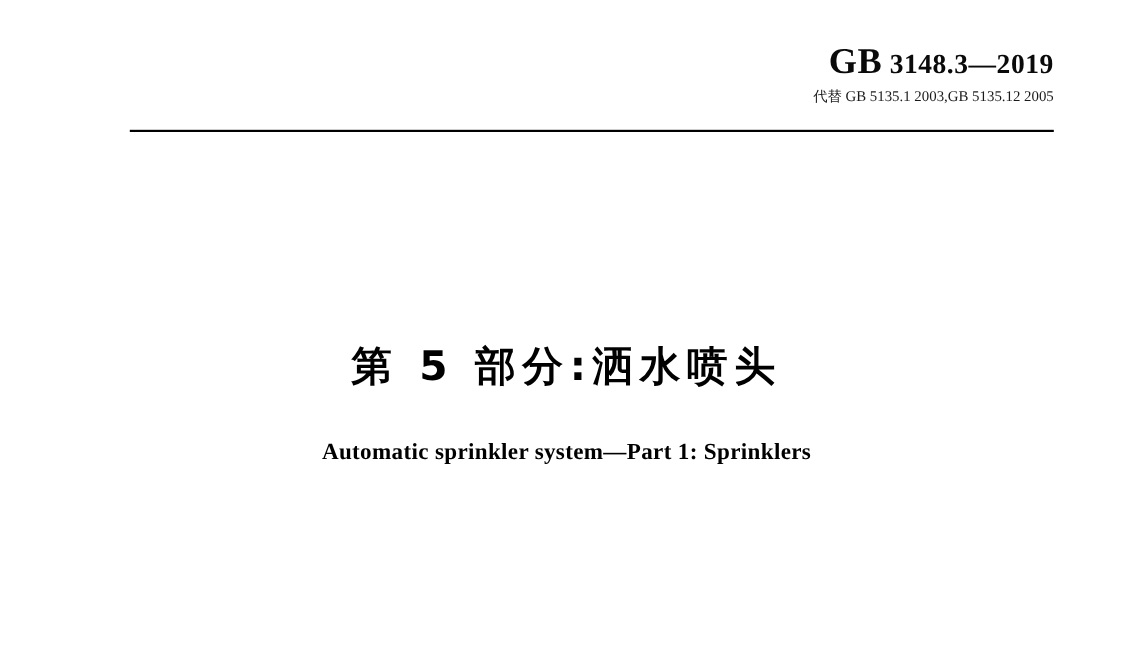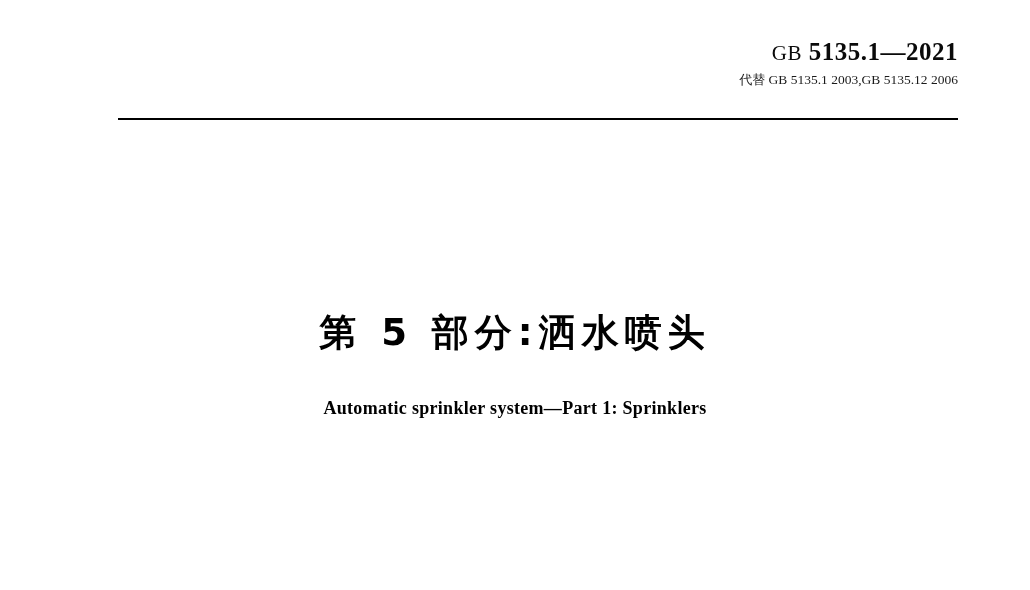--- a/index.html
+++ b/index.html
@@ -31,22 +31,22 @@
   .std-number {
     font-family: "Liberation Serif", serif;
     font-size: 25px;
     font-weight: bold;
     letter-spacing: 0.5px;
     line-height: 1.1;
     white-space: nowrap;
     color: #0a0a0a;
   }
   .std-number .gb {
-    font-size: 21px;
-    font-weight: normal;
+    font-size: 33px;
+    font-weight: bold;
   }
   .replaces {
     margin-top: 6px;
     font-family: "Liberation Serif", serif;
     font-size: 13.5px;
     line-height: 1.2;
     white-space: nowrap;
     color: #1a1a1a;
   }
   .replaces .cn {
@@ -81,38 +81,38 @@
     line-height: 1.45;
     color: #000000;
   }
   .title-cn-2 {
     margin-top: 6px;
   }
   .title-en {
     margin-top: 38px;
     font-family: "Liberation Serif", serif;
     font-weight: bold;
-    font-size: 18px;
+    font-size: 21px;
     letter-spacing: 0.3px;
     color: #000000;
   }
 </style>
 </head>
 <body>
 
 <div class="page">
 
   <div class="header-block">
     <div class="std-number">
       <span class="gb">GB</span>
-      <span>5135.1—2021</span>
+      <span>3148.3—2019</span>
     </div>
     <div class="replaces">
       <span class="cn">代替</span>
-      <span>GB 5135.1  2003,GB 5135.12  2006</span>
+      <span>GB 5135.1  2003,GB 5135.12  2005</span>
     </div>
   </div>
 
   <div class="rule"></div>
 
   <div class="title-wrap">
     <div class="title-cn-2">第 5 部分:洒水喷头</div>
     <div class="title-en">Automatic sprinkler system—Part 1: Sprinklers</div>
   </div>
 

